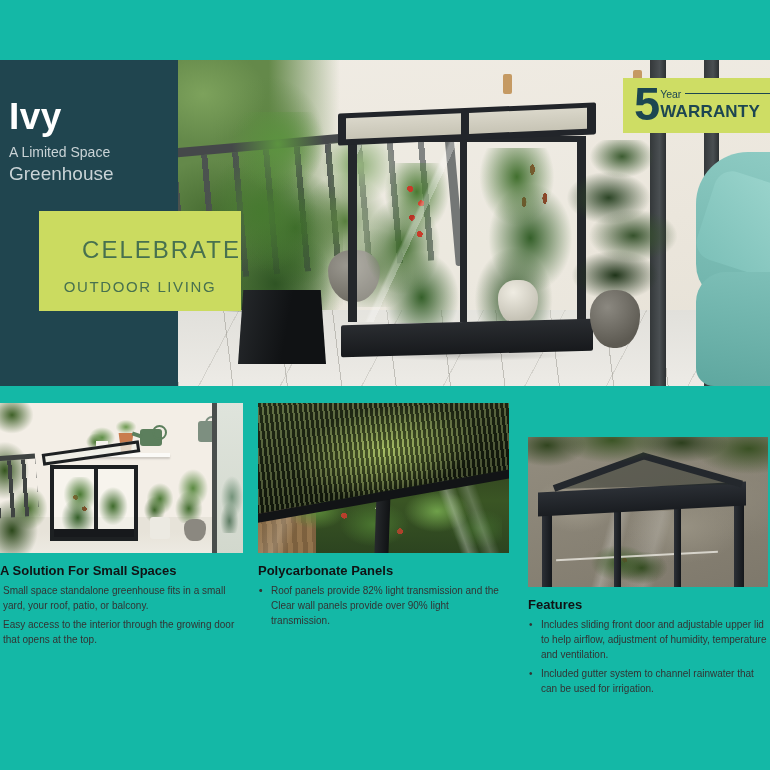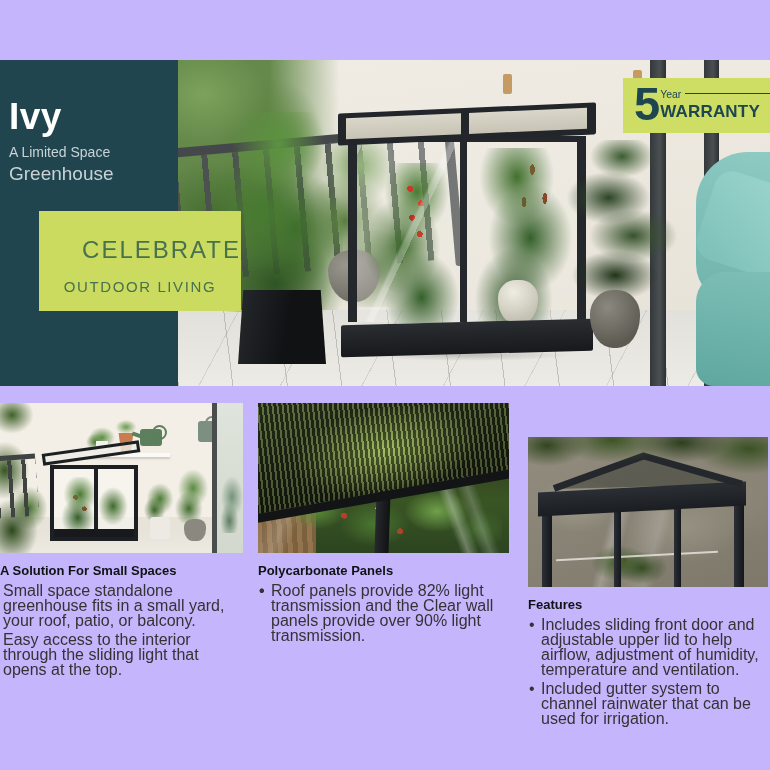--- a/index.html
+++ b/index.html
@@ -1,18 +1,18 @@
 <!DOCTYPE html>
 <html><head>
 <meta charset="utf-8">
 <style>
   * { margin:0; padding:0; box-sizing:border-box; }
   html,body { background:#ffffff; }
   .page {
-    position:relative; width:770px; height:770px; background:#c4b5fd;
+    position:relative; width:770px; height:770px; background:#14b8a6;
     overflow:hidden; font-family:"Liberation Sans", sans-serif;
   }
 
   
   .hero { position:absolute; left:0; top:60px; width:770px; height:326px; }
   .hero-photo {
     position:absolute; left:178px; top:0; right:0; bottom:0; overflow:hidden;
     background:linear-gradient(172deg,#f0ece4 0%,#ebe6dc 55%,#e6e1d6 100%);
   }
   
@@ -153,21 +153,21 @@
 
   
   .cols { position:absolute; left:0; top:403px; width:770px; height:367px;border-radius:27px; }
   .col { position:absolute; top:0; }
   .col1 { left:0; width:243px; }
   .col2 { left:258px; width:251px; }
   .col3 { left:528px; width:240px;margin-top:34px; }
   .thumb { position:relative; width:100%; height:150px; overflow:hidden; }
   .col h3 { font-size:13px; font-weight:700; color:#101314; margin:10px 0 5px; }
   .col ul { list-style:none; }
-  .col li { position:relative; padding-left:13px; font-size:16px; line-height:15px;
+  .col li { position:relative; padding-left:13px; font-size:10px; line-height:15px;
     color:#333; margin-bottom:4px; }
   .col li .dot { position:absolute; left:1px; top:0; color:#333; }
   .col1 li { padding-left:3px; }
 
   
   .s1 { background:linear-gradient(180deg,#f3eee6 0 76%,#e7e3d9 76% 86%,#edeae2); }
   .s1-greenL { position:absolute; left:0; top:0; width:48px; height:150px;
     background:
       radial-gradient(30px 26px at 25% 8%, #3f6128 0%, transparent 72%),
       radial-gradient(34px 40px at 10% 45%, #35551f 0%, transparent 72%),
@@ -389,21 +389,21 @@
         <div class="s1-plantA"></div>
         <div class="s1-potA"></div>
         <div class="s1-plantB"></div>
         <div class="s1-potB"></div>
         <div class="s1-window"></div>
         <div class="s1-winplant"></div>
       </div>
       <h3>A Solution For Small Spaces</h3>
       <ul>
         <li><span>Small space standalone greenhouse fits in a small yard, your roof, patio, or balcony.</span></li>
-        <li><span>Easy access to the interior through the sliding light that opens at the top.</span></li>
+        <li><span>Easy access to the interior through the growing door that opens at the top.</span></li>
       </ul>
     </article>
 
     <article class="col col2">
       <div class="thumb s2">
         <div class="s2-wood"></div>
         <div class="s2-woodglass"></div>
         <div class="s2-berries"></div>
         <div class="s2-streak"></div>
         <div class="s2-post"></div>

